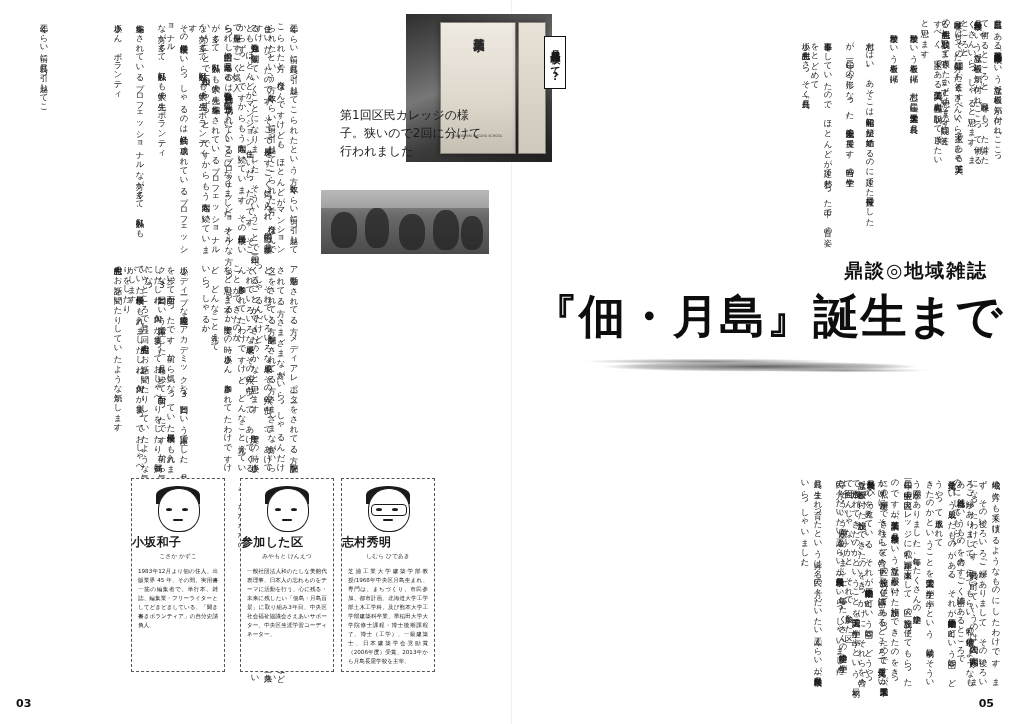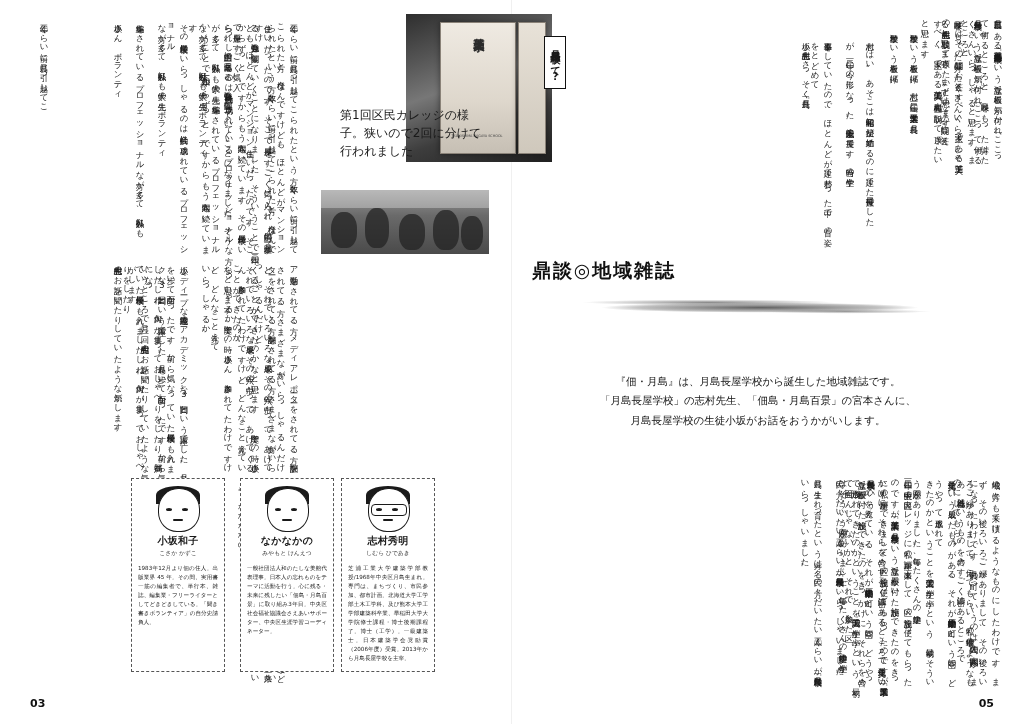--- a/index.html
+++ b/index.html
@@ -35,21 +35,21 @@
     font-size: 8.4px;
     color: #1a1a1a;
   }
 
   
   #headline-wrap {
     position: absolute;
     right: 36px;
     top: 258px;
     width: 456px;
-    text-align: left;
+    text-align: right;
   }
   #kicker {
     font-family: "DejaVu Serif", serif;
     font-size: 19px;
     font-weight: bold;
     letter-spacing: 0.10em;
     margin: 0 0 6px 0;
     color: #111;
   }
   #maintitle {
@@ -212,23 +212,23 @@
     position: absolute;
     left: 9px;
     top: 18px;
     width: 34px;
     height: 10px;
     border: 1.2px solid #1a1a1a;
     border-radius: 4px;
     background: transparent;
   }
   .profile-name {
-    text-align: center;
-    font-family: "DejaVu Sans", sans-serif;
-    font-size: 10px;
+    text-align: left;
+    font-family: "DejaVu Sans", sans-serif;
+    font-size: 12px;
     font-weight: bold;
     letter-spacing: 0.03em;
   }
   .profile-kana {
     text-align: center;
     font-family: "DejaVu Sans", sans-serif;
     font-size: 5.8px;
     color: #333;
     margin-top: 1px;
   }
@@ -243,21 +243,21 @@
 
   
   .pagenum {
     position: absolute;
     bottom: 14px;
     font-family: "DejaVu Sans", sans-serif;
     font-size: 11px;
     font-weight: bold;
     color: #111;
   }
-  #pagenum-left { left: 30px; }
+  #pagenum-left { left: 16px; }
   #pagenum-right { right: 30px; }
 
   .spine {
     position: absolute;
     left: 511px;
     top: 0;
     width: 1px;
     height: 724px;
     background: rgba(0,0,0,0.06);
   }
@@ -296,28 +296,24 @@
   <div class="col vtext" style="right:80px; top:14px; height:146px; width:14px;">すべく、家主である芝浦工大の志村先生に説明して頂きたいと思います。</div>
   <div class="col vtext" style="right:104px; top:28px; height:134px; width:14px;">屋学校」という看板を掲げ、志村 二〇一三年に「芝浦工業大学 月島長</div>
   <div class="col vtext" style="right:124px; top:28px; height:134px; width:14px;">屋学校」という看板を掲げ、</div>
   <div class="col vtext" style="right:148px; top:36px; height:196px; width:14px;">志村　はい。あそこは昭和元年に祖父が結婚するのに建てた二軒長屋でした</div>
   <div class="col vtext" style="right:168px; top:36px; height:196px; width:14px;">が、二〇〇一年に今の形になった。築九十年以上の長屋です。当時の学生や</div>
   <div class="col vtext" style="right:190px; top:36px; height:196px; width:14px;">修工事をしていたので、ほとんどが建て替わった中で、昔の姿をとどめて</div>
   <div class="col vtext" style="right:212px; top:36px; height:196px; width:14px;">小坂　志村先生、さっそく「月島長</div>
 
   <div id="headline-wrap">
     <div id="kicker">鼎談◎地域雑誌</div>
+    <div id="maintitle">『佃・月島』誕生まで</div>
     <div id="brush"></div>
   </div>
 
-  <div id="lede">
-    <div>『佃・月島』は、月島長屋学校から誕生した地域雑誌です。</div>
-    <div>「月島長屋学校」の志村先生、「佃島・月島百景」の宮本さんに、</div>
-    <div>月島長屋学校の生徒小坂がお話をおうかがいします。</div>
-  </div>
 
   <div class="col vtext" style="right:22px; top:474px; height:208px; width:14px;">地域の方々にも来て頂けるようなものにしたわけです。まず、その後いろいろご縁がありまして、その後いろいろご縁がありまして、伝えてもらい、私の仕事場のようなものにしてもらい。</div>
   <div class="col vtext" style="right:44px; top:474px; height:208px; width:14px;">になったわけです。月島の町っていうのは住人間の人間関係が、まあ、地域社会というものを含めすごく濃密にあるところで</div>
   <div class="col vtext" style="right:66px; top:474px; height:208px; width:14px;">生活文化という成果したものがある。それが歴史的建築物や町という空間に、どうやって形成されて</div>
   <div class="col vtext" style="right:88px; top:474px; height:208px; width:14px;">きたのかということを芝浦工大の学生が学ぶという、最初はそういう意図がありました。毎年、たくさんの建築学</div>
   <div class="col vtext" style="right:110px; top:474px; height:208px; width:14px;">二〇一四年に中央区の区民カレッジに私の講座が出来まして、区の施設を使ってもらったのですが「芝浦工業大学 月島長屋学校」という立派な看板が付いた施設ができたのをきっかけに、それらを含めすごく濃密にあるところで生活文化というのを教えている。それが歴史的建築物や町という空間に、どうやって形成されてきたのかということを芝浦工大の学生が学ぶという、最初はそういう意図がありました。毎年、たくさんの建築学科の学生が、</div>
   <div class="col vtext" style="right:134px; top:474px; height:208px; width:14px;">に私の講座ができまして、区の施設を使ってもらったのですが「芝浦工業大学　月島長屋学校」という</div>
   <div class="col vtext" style="right:156px; top:474px; height:208px; width:14px;">立派な看板が付いた施設ができたのをきっかけに、それらを含めて面白いんじゃないかと。それで、参加した区</div>
   <div class="col vtext" style="right:178px; top:474px; height:208px; width:14px;">民の方々、だいたい三〇人くらいが「月島長屋学校」にいらっしゃいました。</div>
   <div class="col vtext" style="right:200px; top:474px; height:208px; width:14px;">月島に生まれ育ったという方は一名、民の方々、だいたい三〇人くらいが「月島長屋学校」にいらっしゃいました。</div>
@@ -364,21 +360,21 @@
   </div>
 
   <div class="profile-card" style="left:240px; top:478px;">
     <div class="avatar">
       <div class="hair"></div>
         <div class="face"></div>
       <div class="eye l"></div>
         <div class="eye r"></div>
         <div class="mouth"></div>
     </div>
-    <div class="profile-name">なかなかの</div>
+    <div class="profile-name">参加した区</div>
     <div class="profile-kana">みやもと けんえつ</div>
     <div class="profile-body">一般社団法人和のたしな美館代表理事。日本人の忘れものをテーマに活動を行う。心に残る・未来に残したい「佃島・月島百景」に取り組み3年目。中央区社会福祉協議会さえあいサポーター、中央区生涯学習コーディネーター。</div>
   </div>
 
   <div class="profile-card" style="left:341px; top:478px;">
     <div class="avatar">
       <div class="hair"></div>
         <div class="face"></div>
       <div class="glasses"></div>
       <div class="eye l"></div>

